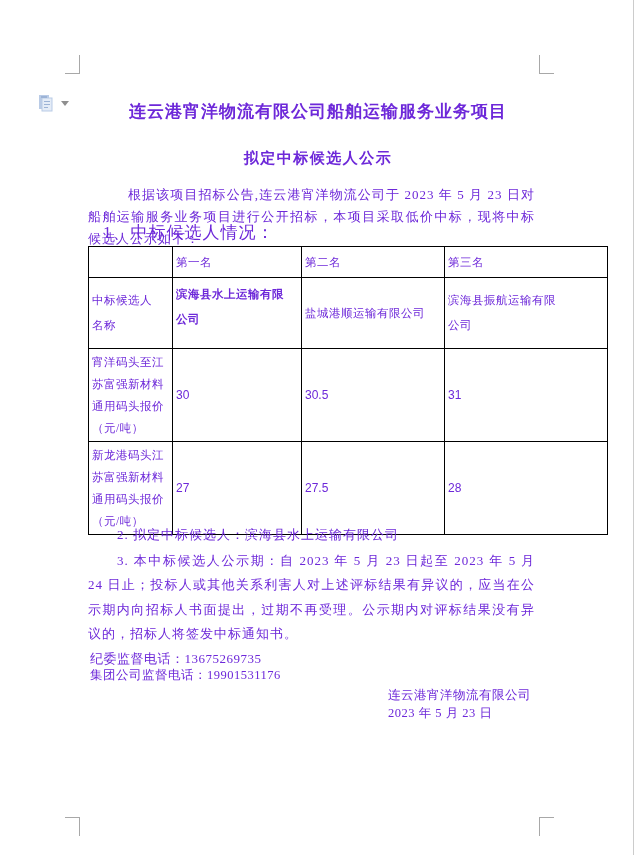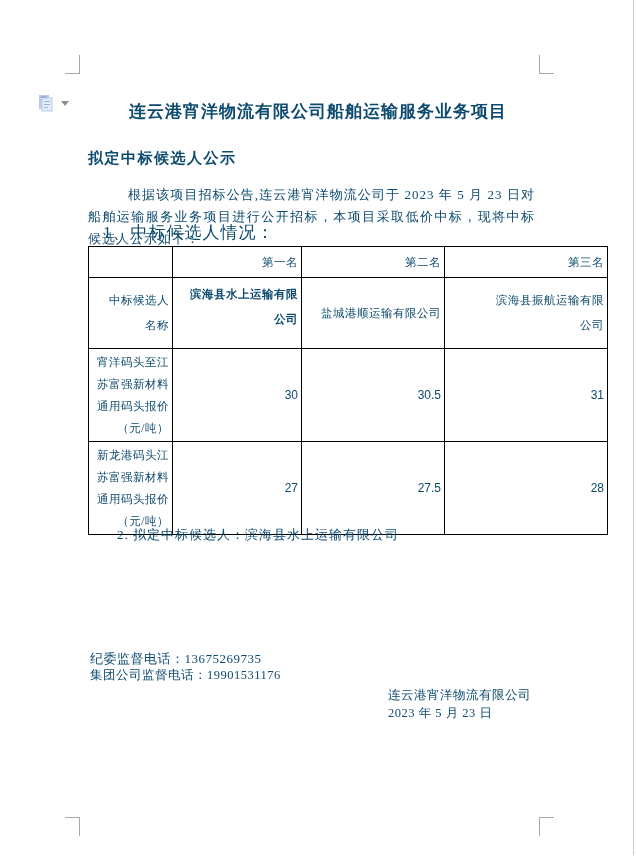--- a/index.html
+++ b/index.html
@@ -2,21 +2,21 @@
 <html><head>
 <meta charset="utf-8">
 <style>
   html,body{margin:0;padding:0;background:#ffffff;}
   .page{
     position:relative;
     width:636px;height:860px;
     background:#ffffff;
     overflow:hidden;
     font-family:"Liberation Serif","DejaVu Serif",serif;
-    color:#0c4a6e;
+    color:#6d28d9;
   }
   
   .page-edge{position:absolute;left:633px;top:0;width:1px;height:855px;background:#cccccc;}
 
   
   .crop{position:absolute;width:16px;height:20px;}
   .crop .v{position:absolute;width:1px;height:19px;background:#a8a8a8;}
   .crop .h{position:absolute;width:15px;height:1px;background:#a8a8a8;}
   .crop.tl .v{right:0;bottom:0;} .crop.tl .h{right:0;bottom:0;}
   .crop.tr .v{left:0;bottom:0;}  .crop.tr .h{left:0;bottom:0;}
@@ -28,32 +28,32 @@
   
   .paste-btn{position:absolute;left:36px;top:92px;width:36px;height:24px;cursor:pointer;}
   .paste-btn svg{position:absolute;left:2px;top:2px;}
   .paste-arrow{position:absolute;left:25px;top:9px;width:0;height:0;
     border-left:4px solid transparent;border-right:4px solid transparent;
     border-top:5px solid #8f8f8f;}
 
   .doc-title{position:absolute;left:88px;top:100px;width:460px;
     text-align:center;font-size:17px;font-weight:bold;letter-spacing:1px;}
   .doc-subtitle{position:absolute;left:88px;top:149px;width:460px;
-    text-align:left;font-size:15px;font-weight:bold;letter-spacing:1.5px;}
+    text-align:center;font-size:15px;font-weight:bold;letter-spacing:1.5px;}
 
   .intro{position:absolute;left:88px;top:184px;width:447px;
     font-size:13px;line-height:22px;letter-spacing:1px;
     text-align:justify;text-indent:40px;}
   .item1{position:absolute;left:88px;top:221px;width:447px;
     font-size:17px;letter-spacing:1px;padding-left:15px;box-sizing:border-box;}
 
   table.bid{position:absolute;left:88px;top:246px;
     border-collapse:collapse;table-layout:fixed;
     font-size:11.5px;letter-spacing:0.5px;}
-  table.bid td{border:1px solid #000;text-align:right;vertical-align:middle;
+  table.bid td{border:1px solid #000;text-align:left;vertical-align:middle;
     padding:2px 3px;overflow:hidden;}
   td.c1{width:77px;} td.c2{width:122px;} td.c3{width:136px;} td.c4{width:156px;}
   tr.r1{height:31px;} tr.r2{height:71px;} tr.r3{height:90px;margin-left:12px;} tr.r4{height:87px;}
   .preline{white-space:pre-line;}
   tr.r2 td{line-height:25px;}
   tr.r2 td.name-first{vertical-align:top;padding-top:4px;font-weight:bold;}
   td.label-left{text-align:left;line-height:22px;padding-left:3px;}
   td.num{font-family:"Liberation Sans","DejaVu Sans",sans-serif;font-size:12px;letter-spacing:0;}
 
   .item2{position:absolute;left:88px;top:526px;width:447px;
@@ -144,20 +144,21 @@
 通用码头报价
 （元/吨）</td>
         <td class="c2 num">27</td>
         <td class="c3 num">27.5</td>
         <td class="c4 num">28</td>
       </tr>
     </tbody>
   </table>
 
   <div class="item2">2.  拟定中标候选人：滨海县水上运输有限公司</div>
+  <div class="item3">3. 本中标候选人公示期：自 2023 年 5 月 23 日起至 2023 年 5 月 24 日止；投标人或其他关系利害人对上述评标结果有异议的，应当在公示期内向招标人书面提出，过期不再受理。公示期内对评标结果没有异议的，招标人将签发中标通知书。</div>
 
   <div class="phone1">纪委监督电话：13675269735</div>
   <div class="phone2">集团公司监督电话：19901531176</div>
 
   <div class="sig-block">
     <div>连云港宵洋物流有限公司</div>
     <div>2023 年 5 月 23 日</div>
   </div>
 
 </div>

